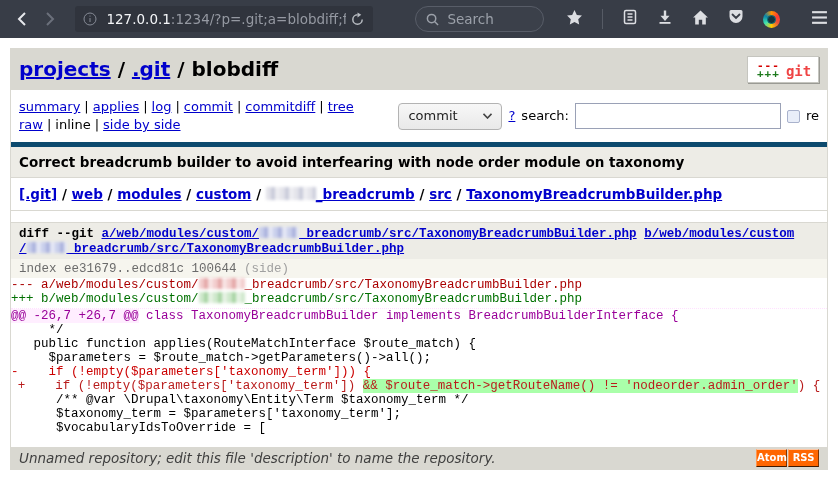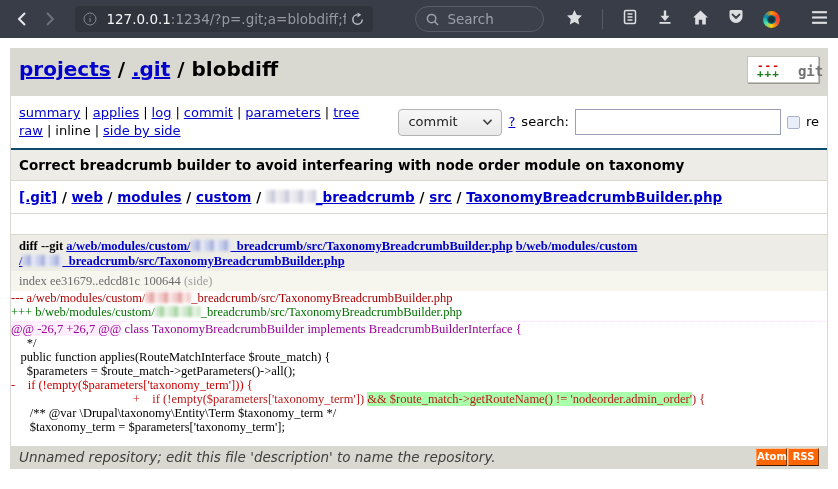--- a/index.html
+++ b/index.html
@@ -26,46 +26,46 @@
   .avatar { width: 17px; height: 17px; border-radius: 50%;
     background: conic-gradient(#ff9500,#ff3b30,#e7543a,#ffcc00,#3fe1b0,#0a84a8,#ff9500);
     display: flex; align-items: center; justify-content: center; }
   .avatar .pupil { width: 9px; height: 9px; border-radius: 50%; background: #14333c; border: 1px solid #0b727f; }
   .hamburger { margin-left: 12px; }
 
   
   .page { margin: 10px; border: 1px solid #d9d8d1; background: #fff; color: #000; }
   a.blue { color: #0000cc; text-decoration: underline; cursor: pointer; }
 
-  .page_header { background: #d9d8d1; padding: 8px; font-size: 20px; font-weight: bold; position: relative; height: 47px; }
+  .page_header { background: #d9d8d1; padding: 8px; font-size: 20px; font-weight: bold; position: relative; height: 41px; }
   .page_header .sep { color: #000; }
   .gitlogo { position: absolute; right: 8px; top: 7px; width: 72px; height: 27px; background: #fff;
     border: 1px solid #c5c5bf; box-shadow: 1px 1px 0 #9a9a94; display: flex; align-items: center; padding-left: 9px;
     font-family: "DejaVu Sans Mono", monospace; }
   .gitlogo .pm { font-size: 11px; font-weight: bold; line-height: 8px; letter-spacing: 1px; }
   .gitlogo .mm { color: #d40000; }
   .gitlogo .pp { color: #1d7a1d; }
-  .gitlogo .g { color: #737373; font-weight: bold; font-size: 14px; margin-left: 18px; margin-top: 2px; }
+  .gitlogo .g { color: #ef4444; font-weight: bold; font-size: 14px; margin-left: 6px; margin-top: 2px; }
 
   .page_nav { padding: 8px; display: flex; justify-content: space-between; font-size: 13px; line-height: 18px; }
   .nav-left .pipe { margin: 0 4px; }
   .nav-right { display: flex; align-items: center; gap: 6px; }
   .commit-select { width: 104px; height: 27px; background: linear-gradient(#f7f7f7,#e9e9e9); border: 1px solid #b3b3b3;
     border-radius: 4px; display: flex; align-items: center; justify-content: space-between; padding: 0 9px;
     font-size: 13px; color: #222; }
   .searchbox { width: 206px; height: 26px; border: 1px solid #9aa1b6; background: #fff; font-size: 13px; padding: 0 4px; }
   .re-check { width: 13px; height: 13px; background: #e9eef9; border: 1px solid #a9b2cc; border-radius: 2px; display: inline-block; }
 
-  .commit-title { display: block; background: #edece6; border-top: 2px solid #0c4a6e; border-bottom: 1px solid #d9d8d1;
+  .commit-title { display: block; background: #edece6; border-top: 5px solid #0c4a6e; border-bottom: 1px solid #d9d8d1;
     padding: 7px 8px; font-weight: bold; font-size: 13.5px; color: #000; text-decoration: none; cursor: pointer; }
 
   .page_path { padding: 8px; font-weight: bold; font-size: 13.5px; border-bottom: 1px solid #d9d8d1; }
   .page_path .sep { color: #000; }
 
-  .patch { margin-top: 20px; font-family: Liberation Serif, serif; }
+  .patch { margin-top: 11px; font-family: Liberation Mono, monospace; }
   .diff-header { background: #edece6; border-top: 1px solid #d9d8d1; padding: 4px 8px 2px;
     font-weight: bold; font-size: 12.5px; line-height: 15px; }
   .diff-header a { color: #0000cc; text-decoration: underline; }
   .diff-ext { background: #f6f5ee; padding: 3px 8px 2px; font-size: 12.5px; color: #6b6b6b; }
   .diff-ext .note { color: #a0a0a0; }
   .dline { font-size: 12.5px; line-height: 14px; white-space: pre; }
   .from_file { color: #aa0000; }
   .to_file { color: #007000; }
   .rem { color: #cc0000; }
   .add { color: #b91c1c; text-align: center; }
@@ -185,21 +185,21 @@
         <div class="mm">---</div>
         <div class="pp">+++</div>
       </div>
       <div class="g">git</div>
     </div>
   </div>
 
   <div class="page_nav">
     <div class="nav-left">
       <div>
-        <a class="blue">summary</a><span class="pipe">|</span><a class="blue">applies</a><span class="pipe">|</span><a class="blue">log</a><span class="pipe">|</span><a class="blue">commit</a><span class="pipe">|</span><a class="blue">parameters</a><span class="pipe">|</span><a class="blue">tree</a>
+        <a class="blue">summary</a><span class="pipe">|</span><a class="blue">applies</a><span class="pipe">|</span><a class="blue">log</a><span class="pipe">|</span><a class="blue">commit</a><span class="pipe">|</span><a class="blue">commitdiff</a><span class="pipe">|</span><a class="blue">tree</a>
       </div>
       <div>
         <a class="blue">raw</a><span class="pipe">|</span><span>inline</span><span class="pipe">|</span><a class="blue">side by side</a>
       </div>
     </div>
     <div class="nav-right">
       <div class="commit-select">
         <span>commit</span>
         <svg width="9" height="6" viewBox="0 0 9 6">
             <path d="M0.5 0.8 L4.5 5 L8.5 0.8" fill="none" stroke="#444" stroke-width="1.6"></path>
@@ -225,20 +225,21 @@
     <div class="dline from_file"><span>--- a/web/modules/custom/</span><span class="redact red"></span><span>_breadcrumb/src/TaxonomyBreadcrumbBuilder.php</span></div>
     <div class="dline to_file"><span>+++ b/web/modules/custom/</span><span class="redact green"></span><span>_breadcrumb/src/TaxonomyBreadcrumbBuilder.php</span></div>
     <div class="dline chunk"><span class="chunk-info">@@ -26,7 +26,7 @@</span><span> class TaxonomyBreadcrumbBuilder implements BreadcrumbBuilderInterface {</span></div>
     <div class="dline ctx">     */</div>
     <div class="dline ctx">   public function applies(RouteMatchInterface $route_match) {</div>
     <div class="dline ctx">     $parameters = $route_match-&gt;getParameters()-&gt;all();</div>
     <div class="dline rem">-    if (!empty($parameters['taxonomy_term'])) {</div>
     <div class="dline add"><span>+    if (!empty($parameters['taxonomy_term']) </span><span class="marked">&amp;&amp; $route_match-&gt;getRouteName() != 'nodeorder.admin_order'</span><span>) {</span></div>
     <div class="dline ctx">      /** @var \Drupal\taxonomy\Entity\Term $taxonomy_term */</div>
     <div class="dline ctx">      $taxonomy_term = $parameters['taxonomy_term'];</div>
+    <div class="dline ctx">      $vocabularyIdsToOverride = [</div>
   </div>
 
   <div class="page_footer">
     <span class="footer-text">Unnamed repository; edit this file 'description' to name the repository.</span>
     <span class="badges">
       <a class="rss_logo">Atom</a>
       <a class="rss_logo">RSS</a>
     </span>
   </div>
 

